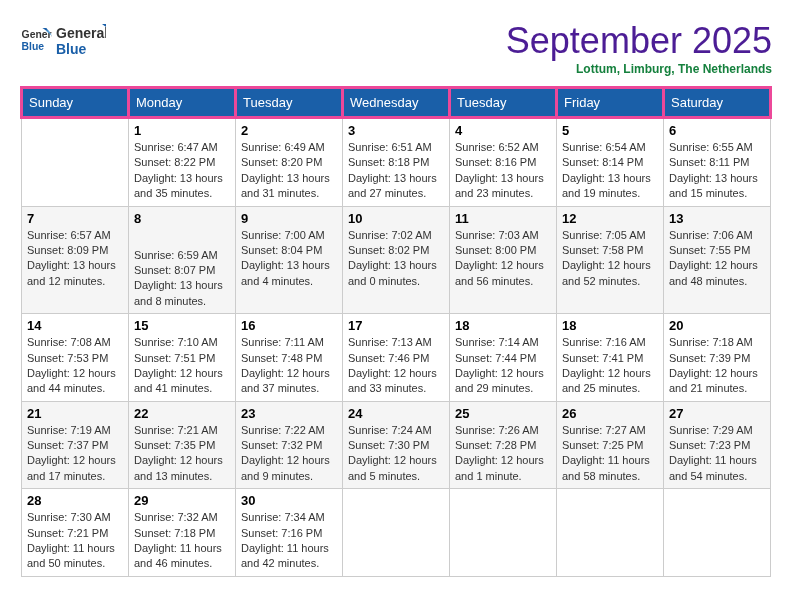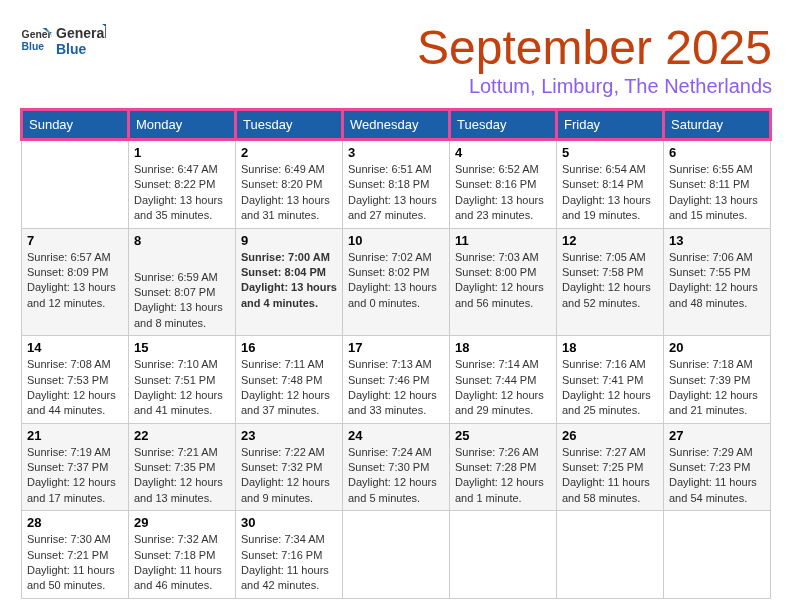--- a/index.html
+++ b/index.html
@@ -22,27 +22,28 @@
     }
     .logo-icon {
       width: 32px;
       height: 32px;
       margin-right: 4px;
     }
     .title-block {
       text-align: right;
     }
     .month-title {
-      font-size: 48px;
+      font-size: 36px;
       font-weight: normal;
-      color: #c2410c;
+      color: #4c1d95;
     }
     .subtitle {
-      font-size: 20px;
-      color: #8b5cf6;
+      font-size: 12px;
+      color: #15803d;
+      font-weight: bold;
     }
     table {
       width: 100%;
       border-collapse: collapse;
       font-size: 11px;
     }
     thead tr th {
       background-color: #1a5fa8;
       color: #fff;
       text-align: left;
@@ -170,21 +171,21 @@
         </td>
         <td>
           <span class="day-number">8</span>
           <div class="day-info" style="white-space: pre-line; margin-top: 22px;">Sunrise: 6:59 AM
 Sunset: 8:07 PM
 Daylight: 13 hours
 and 8 minutes.</div>
         </td>
         <td>
           <span class="day-number">9</span>
-          <div class="day-info" style="white-space: pre-line; font-weight: bold;">Sunrise: 7:00 AM
+          <div class="day-info" style="white-space: pre-line;">Sunrise: 7:00 AM
 Sunset: 8:04 PM
 Daylight: 13 hours
 and 4 minutes.</div>
         </td>
         <td>
           <span class="day-number">10</span>
           <div class="day-info" style="white-space: pre-line;">Sunrise: 7:02 AM
 Sunset: 8:02 PM
 Daylight: 13 hours
 and 0 minutes.</div>

